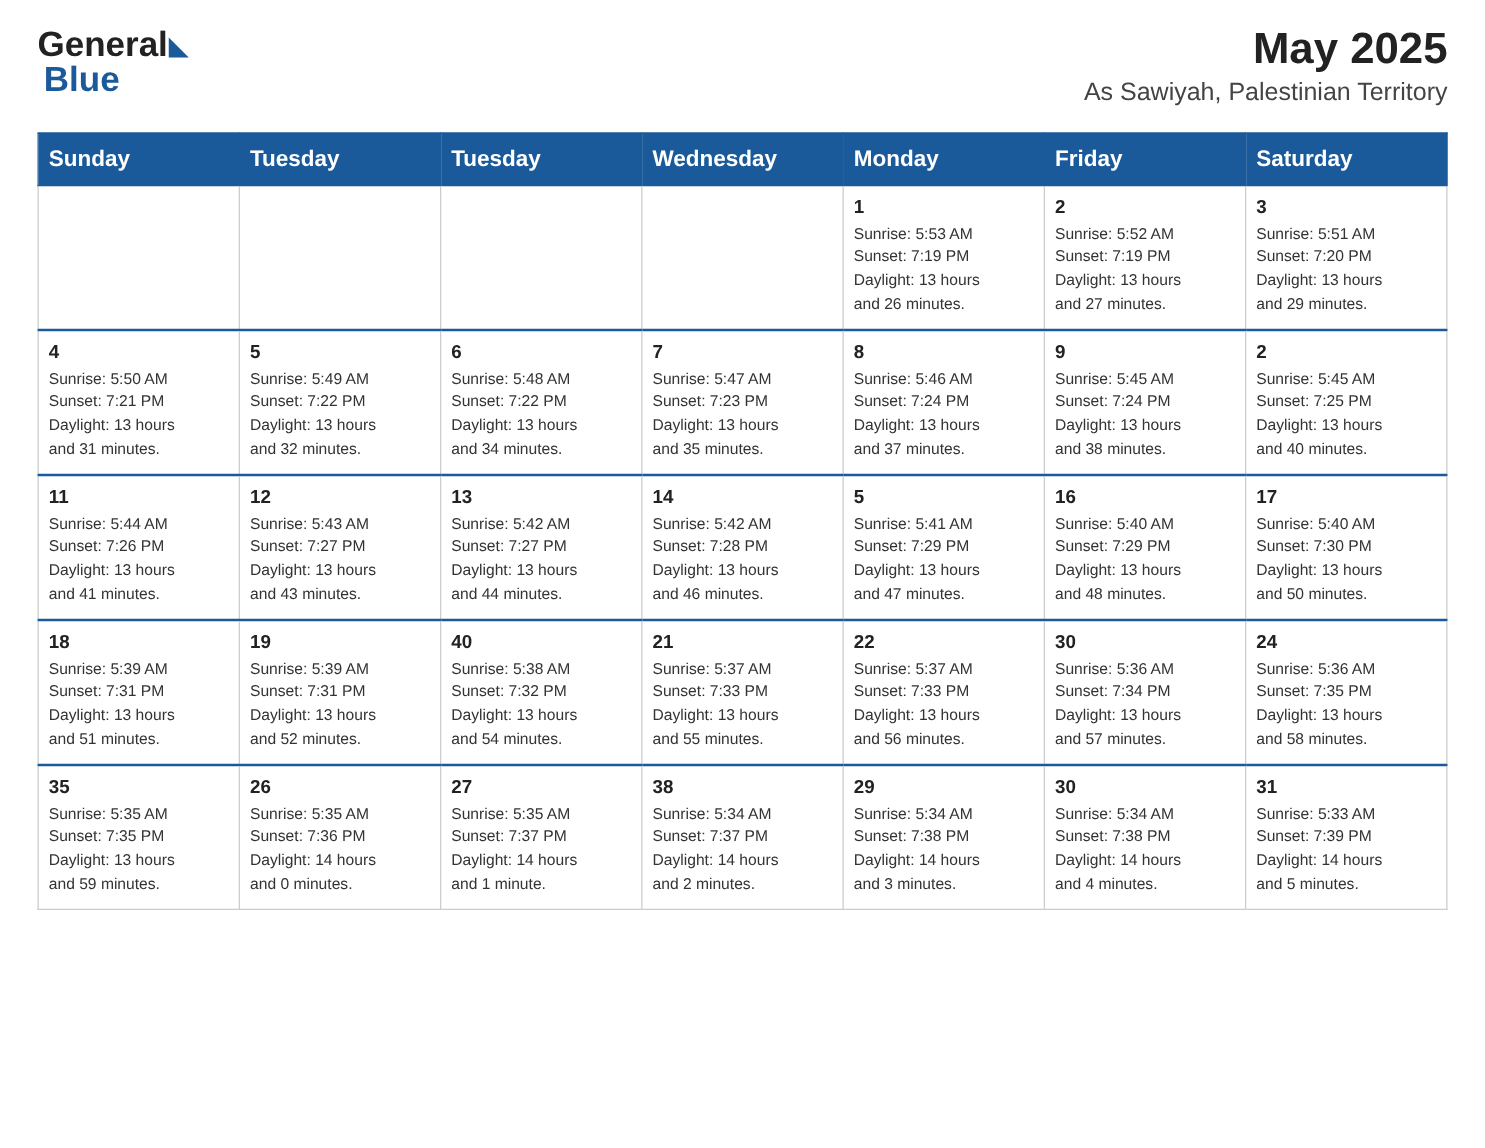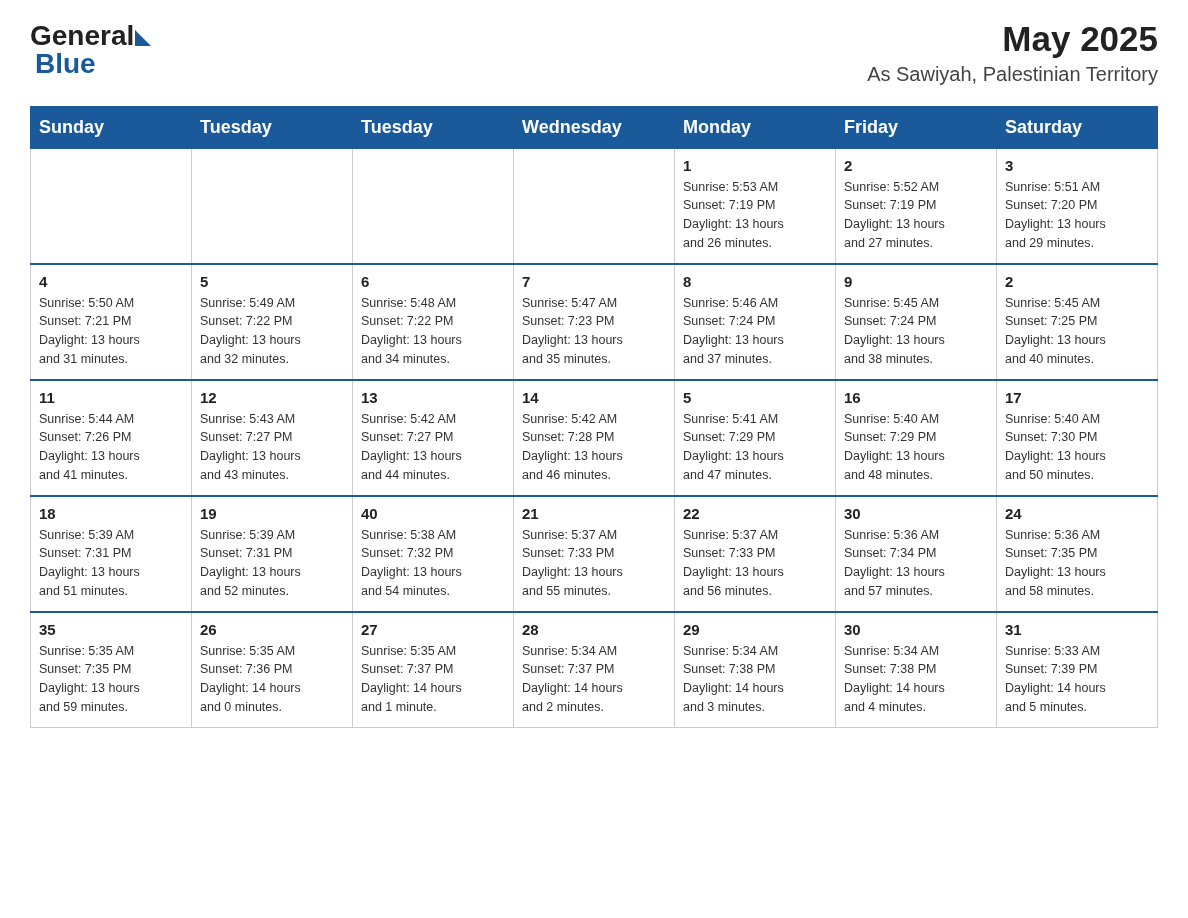--- a/index.html
+++ b/index.html
@@ -252,21 +252,21 @@
         </td>
         <td>
           <div class="day-number">26</div>
           <div class="day-info">Sunrise: 5:35 AM<br>Sunset: 7:36 PM<br>Daylight: 14 hours<br>and 0 minutes.</div>
         </td>
         <td>
           <div class="day-number">27</div>
           <div class="day-info">Sunrise: 5:35 AM<br>Sunset: 7:37 PM<br>Daylight: 14 hours<br>and 1 minute.</div>
         </td>
         <td>
-          <div class="day-number">28</div>
+          <div class="day-number">38</div>
           <div class="day-info">Sunrise: 5:34 AM<br>Sunset: 7:37 PM<br>Daylight: 14 hours<br>and 2 minutes.</div>
         </td>
         <td>
           <div class="day-number">29</div>
           <div class="day-info">Sunrise: 5:34 AM<br>Sunset: 7:38 PM<br>Daylight: 14 hours<br>and 3 minutes.</div>
         </td>
         <td>
           <div class="day-number">30</div>
           <div class="day-info">Sunrise: 5:34 AM<br>Sunset: 7:38 PM<br>Daylight: 14 hours<br>and 4 minutes.</div>
         </td>

